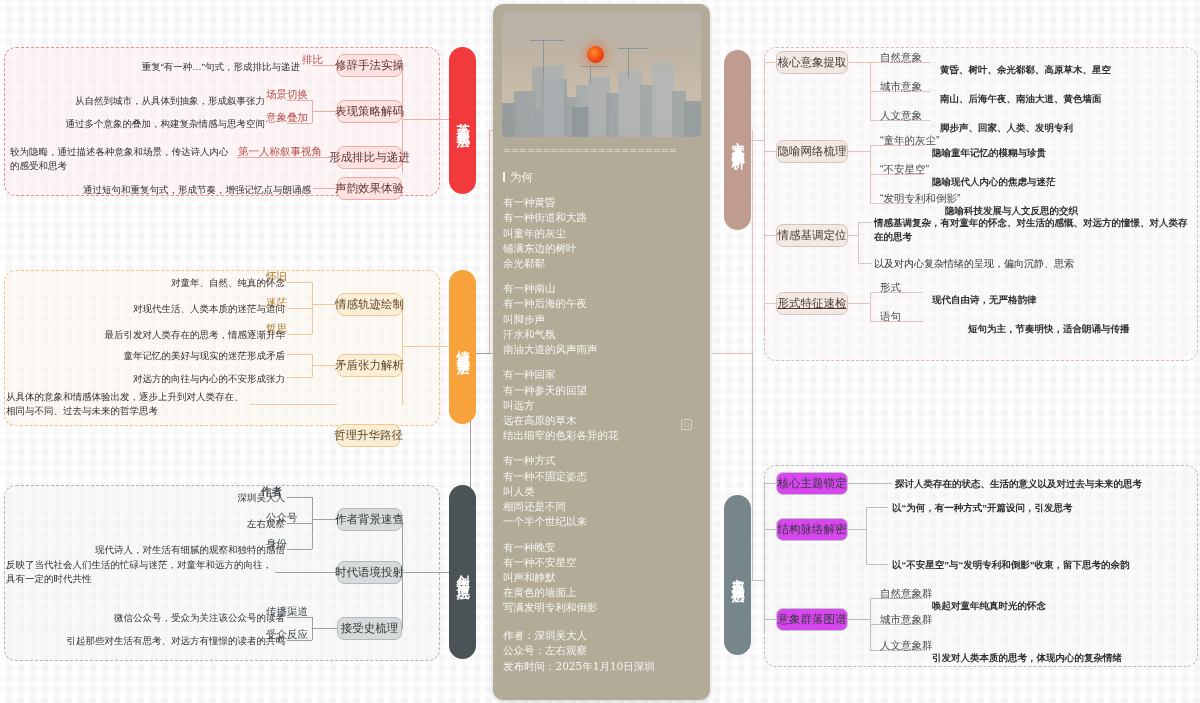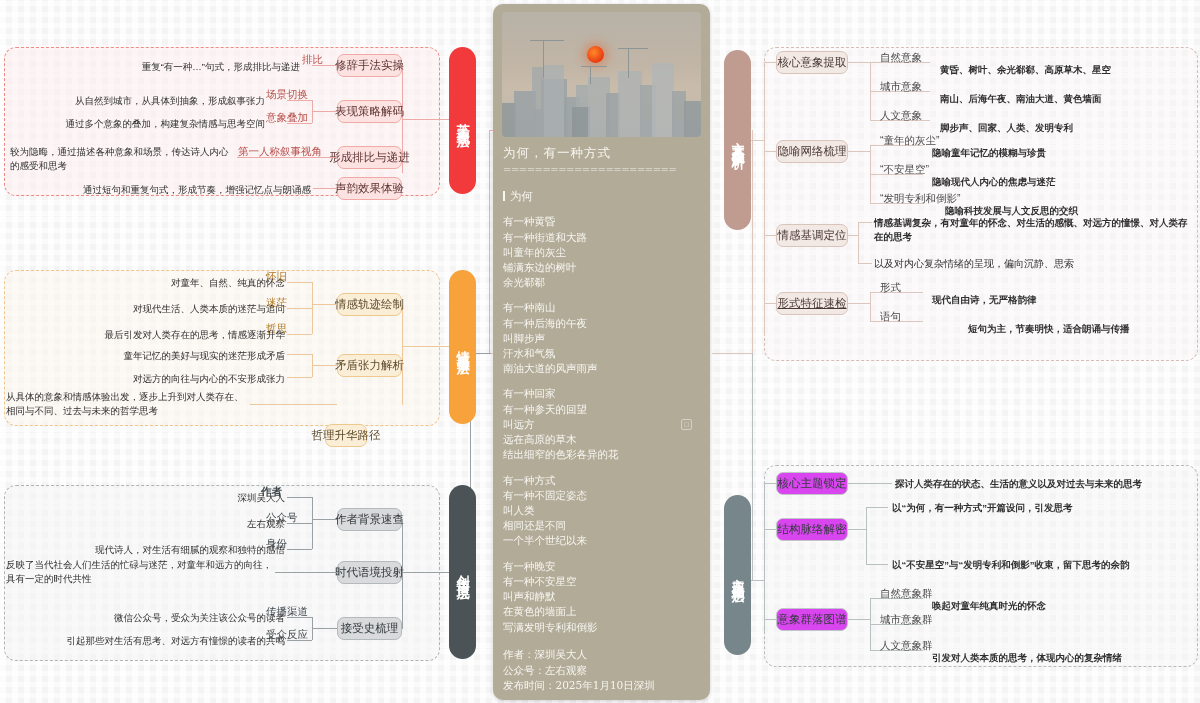--- a/index.html
+++ b/index.html
@@ -115,21 +115,20 @@
 
       <div class="crane" style="left:41px;top:28px;width:1px;height:38px;"></div>
       <div class="crane" style="left:28px;top:28px;width:34px;height:1px;"></div>
       <div class="crane" style="left:126px;top:36px;width:1px;height:30px;"></div>
       <div class="crane" style="left:116px;top:36px;width:30px;height:1px;"></div>
       <div class="crane" style="left:88px;top:54px;width:1px;height:18px;"></div>
       <div class="crane" style="left:79px;top:54px;width:26px;height:1px;"></div>
     </div>
 
     <div id="cardtext">
-      <div id="poemtitle">为何，有一种方式</div>
       <div id="rule">======================</div>
       <div id="sechead"><span class="bar"></span><span>为何</span></div>
       <div class="stanza">
         <div>有一种黄昏</div>
         <div>有一种街道和大路</div>
         <div>叫童年的灰尘</div>
         <div>铺满东边的树叶</div>
         <div>余光郗郗</div>
       </div>
       <div class="stanza">
@@ -210,21 +209,21 @@
   <div class="desc r" style="left:55px;top:183px;width:256px;">通过短句和重复句式，形成节奏，增强记忆点与朗诵感</div>
 
   <div class="group orange" style="left:4px;top:270px;width:434px;height:154px;"></div>
   <div class="spine" style="left:449px;top:270px;width:27px;height:154px;background:#f7a23b;">情感哲学层</div>
   <div class="ln orange" style="left:438px;top:346px;width:11px;height:1.4px;"></div>
   <div class="ln orange" style="left:402px;top:305px;width:1.4px;height:100px;"></div>
   <div class="ln orange" style="left:402px;top:346px;width:36px;height:1.4px;"></div>
 
   <div class="node orange" style="left:337px;top:293px;width:65px;height:23px;">情感轨迹绘制</div>
   <div class="node orange" style="left:337px;top:354px;width:65px;height:23px;">矛盾张力解析</div>
-  <div class="node orange" style="left:325px;top:393px;width:42px;height:23px;margin-top:31px;">哲理升华路径</div>
+  <div class="node orange" style="left:337px;top:393px;width:63px;height:23px;margin-top:31px;">哲理升华路径</div>
 
   <div class="ln orange" style="left:312px;top:282px;width:1.4px;height:52px;"></div>
   <div class="ln orange" style="left:312px;top:304px;width:25px;height:1.4px;"></div>
   <div class="ln orange" style="left:287px;top:282px;width:25px;height:1.4px;"></div>
   <div class="ln orange" style="left:287px;top:308px;width:25px;height:1.4px;"></div>
   <div class="ln orange" style="left:287px;top:334px;width:25px;height:1.4px;"></div>
   <div class="lbl orange" style="left:266px;top:270px;">怀旧</div>
   <div class="desc r" style="left:60px;top:276px;width:225px;">对童年、自然、纯真的怀念</div>
   <div class="lbl orange" style="left:266px;top:296px;">迷茫</div>
   <div class="desc r" style="left:60px;top:302px;width:225px;">对现代生活、人类本质的迷茫与追问</div>

